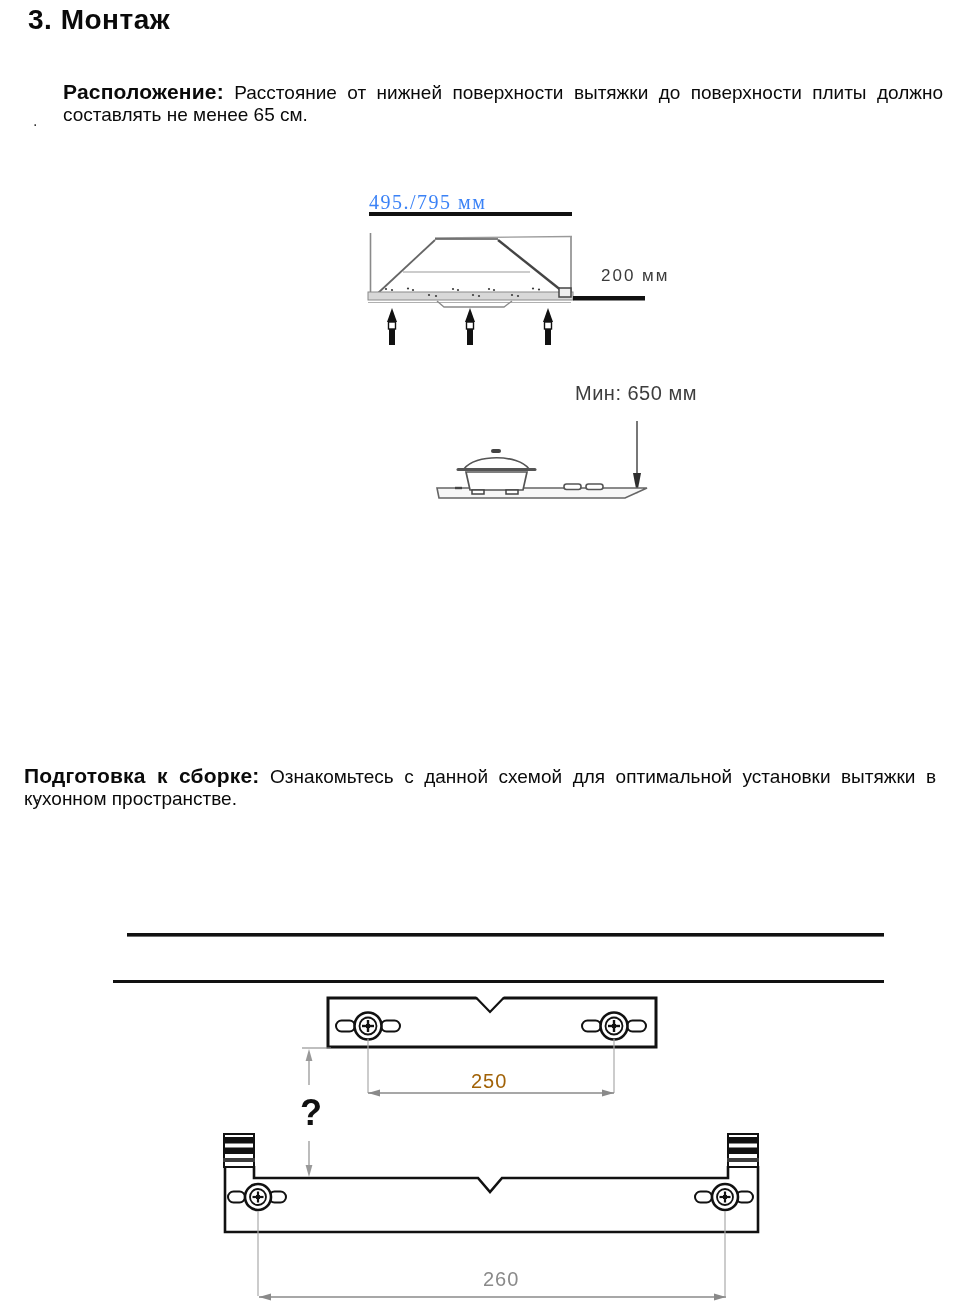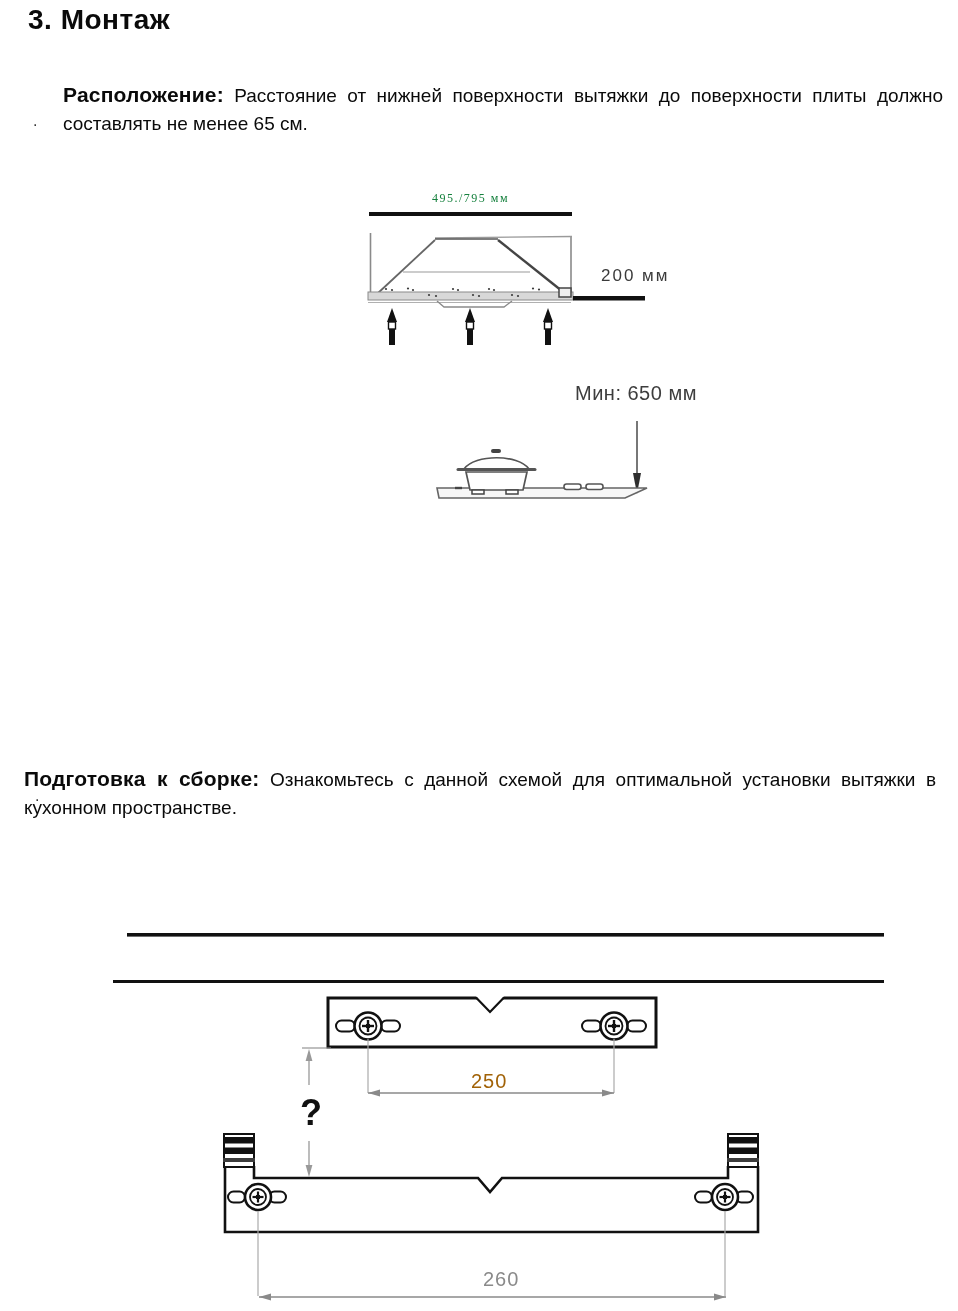--- a/index.html
+++ b/index.html
@@ -7,32 +7,32 @@
     position:relative;width:958px;height:1311px;background:#ffffff;
     font-family:"Liberation Sans",sans-serif;color:#000;overflow:hidden;
   }
   .abs{position:absolute;}
   h1.title{
     position:absolute;left:28px;top:4px;margin:0;
     font-size:28px;font-weight:bold;letter-spacing:.5px;color:#0a0a0a;
   }
   .para{
     position:absolute;text-align:justify;
-    font-size:19px;line-height:28px;color:#0a0a0a;
+    font-size:19px;line-height:22px;color:#0a0a0a;
   }
   .para .lead{font-size:21px;font-weight:bold;letter-spacing:.2px;}
   #sec1-para{left:63px;top:62px;width:880px;}
   #sec2-para{left:24px;top:740px;width:912px;margin-top:25px;}
   .stray-dot{position:absolute;font-size:16px;color:#333;}
   #dot1{left:33px;top:112px;}
   #dot2{left:35px;top:787px;}
   .dim-label{position:absolute;color:#2e2e2e;white-space:nowrap;}
   #lbl-width{
-    left:369px;top:191px;width:203px;text-align:center;
-    font-family:"Liberation Serif",serif;font-size:12px;letter-spacing:1.5px;color:#15803d;
+    left:369px;top:191px;width:203px;text-align:left;
+    font-family:"Liberation Serif",serif;font-size:20px;letter-spacing:1.5px;color:#3b82f6;
   }
   #lbl-depth{left:601px;top:266px;font-size:17px;letter-spacing:2px;color:#3a3a3a;}
   #lbl-minheight{left:575px;top:382px;font-size:20px;color:#3d3d3d;letter-spacing:.5px;}
   #lbl-250{left:471px;top:1070px;font-size:20px;color:#a16207;letter-spacing:1px;}
   #lbl-370{left:483px;top:1268px;font-size:20px;color:#8a8a8a;letter-spacing:1px;}
   #lbl-unknown{left:300px;top:1092px;font-size:36px;font-weight:bold;color:#111;}
   svg{display:block;}
 </style>
 </head>
 <body>

